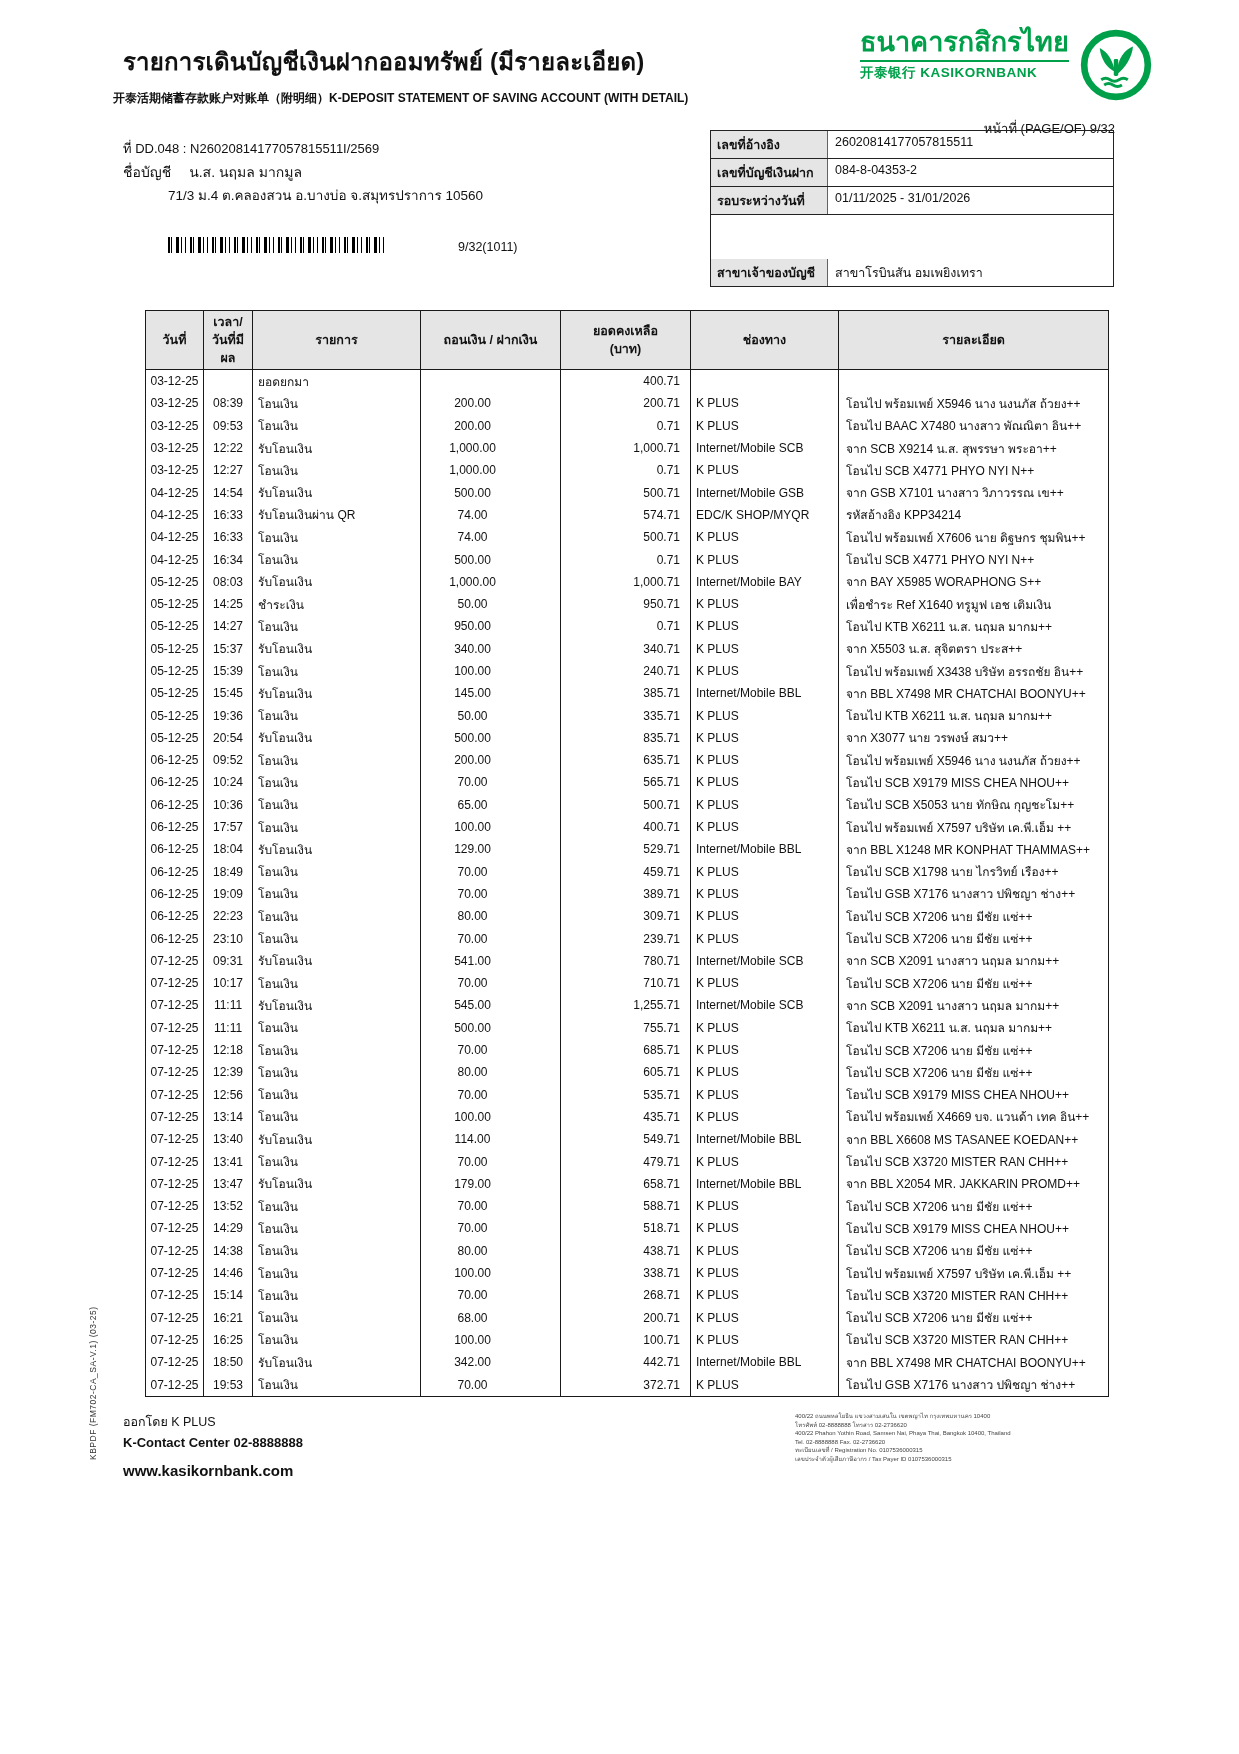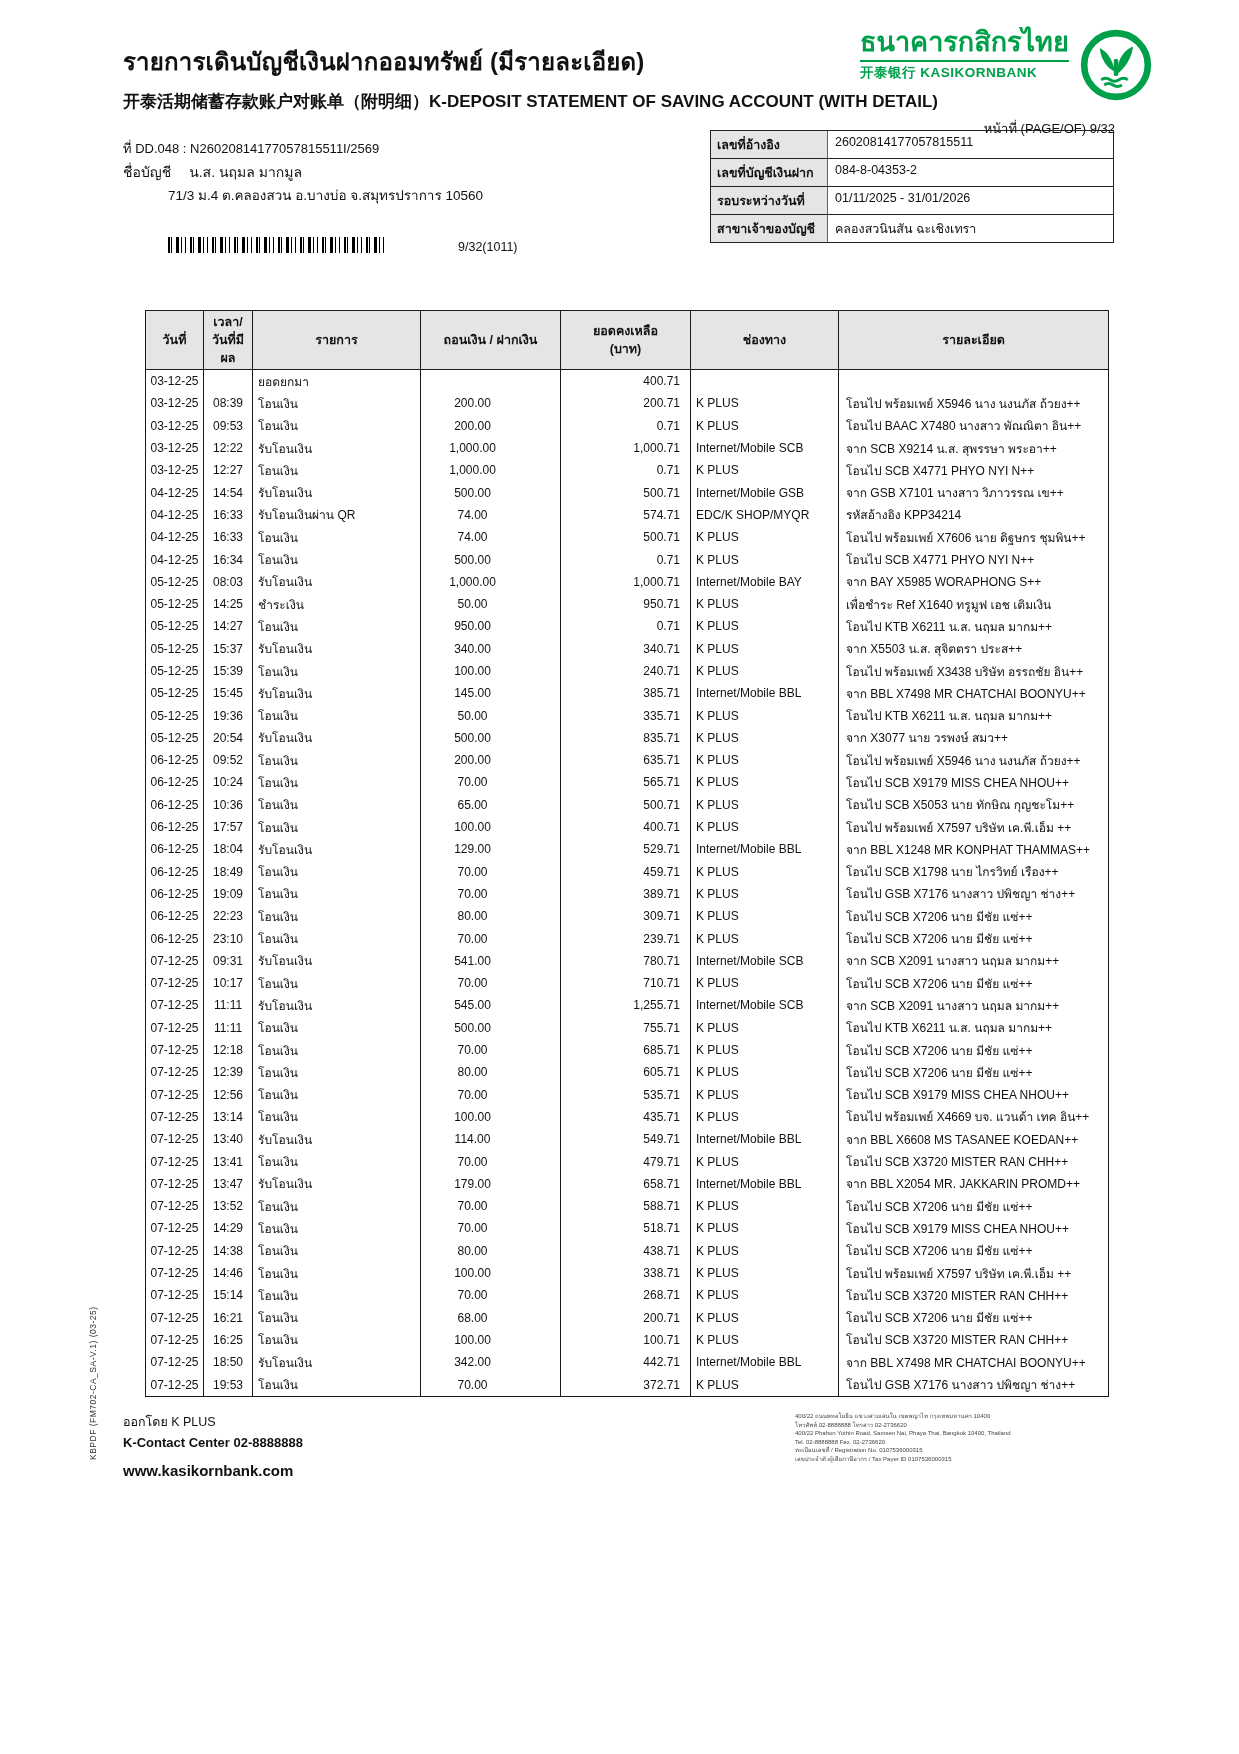--- a/index.html
+++ b/index.html
@@ -2,35 +2,35 @@
 <html><head>
 <meta charset="utf-8">
 <style>
   html,body{margin:0;padding:0;background:#ffffff;}
   .page{
     position:relative; width:1239px; height:1754px; background:#fff;
     font-family:"Liberation Sans","DejaVu Sans",sans-serif; color:#111; overflow:hidden;text-decoration:underline;
   }
   
   .title{position:absolute; left:123px; top:42px; font-size:24px; font-weight:bold; letter-spacing:.2px;}
-  .subtitle{position:absolute; left:123px; top:90px; font-size:17px; font-weight:bold;}
+  .subtitle{position:absolute; left:113px; top:90px; font-size:12px; font-weight:bold;}
   .logo{position:absolute; left:860px; top:28px; display:flex; align-items:flex-start;}
   .logo-text{text-align:left; margin-right:10px;}
   .logo-th{font-size:27px; font-weight:bold; color:var(--kgreen); line-height:1.1;}
   .logo-sub{font-size:13.5px; font-weight:bold; color:var(--kgreen); border-top:2px solid var(--kgreen); padding-top:2px; margin-top:2px; letter-spacing:.5px;}
   .emblem{width:74px; height:74px; display:block;}
   .page-label{position:absolute; right:124px; top:118px; font-size:13px;}
   .doc-no{position:absolute; left:123px; top:138px; font-size:13px;}
   .acct-line{position:absolute; left:123px; top:161px; font-size:14px;}
   .acct-line .lbl{margin-right:14px;}
   .acct-addr{position:absolute; left:168px; top:184px; font-size:13.5px;}
   
   .info-box{position:absolute; left:710px; top:130px; width:402px; border:1.5px solid #222;}
   .info-row{display:flex; border-bottom:1px solid #222;}
-  .info-row:last-child{border-bottom:none;}
+  .info-row:last-child{border-bottom:none;margin-top:44px;}
   .info-label{width:106px; background:#e5e5e5; border-right:1px solid #c2410c; font-weight:bold; font-size:12.5px; padding:4px 4px 3px 6px;}
   .info-value{flex:1; font-size:12.5px; padding:4px 4px 3px 7px;}
   
   .barcode{position:absolute; left:168px; top:237px; width:220px; height:16px;
     background:repeating-linear-gradient(90deg,#000 0 2px,#fff 2px 3px,#000 3px 4px,#fff 4px 8px,#000 8px 11px,#fff 11px 13px,#000 13px 14px,#fff 14px 17px,#000 17px 18px,#fff 18px 22px);}
   .barcode-caption{position:absolute; left:458px; top:240px; font-size:12.5px;}
   
   .txn{position:absolute; left:145px; top:310px; width:963px; border-collapse:collapse; table-layout:fixed; border:1.5px solid #1a1a1a;}
   .txn th{background:#e5e5e5; border:1px solid #1a1a1a; font-size:12.5px; font-weight:bold; height:58px; vertical-align:middle; text-align:center; padding:0 2px;}
   .txn td{border-left:1px solid #1a1a1a; border-right:1px solid #1a1a1a; font-size:12px; height:22.3px; padding:0; white-space:nowrap; overflow:hidden; vertical-align:middle;}
@@ -91,21 +91,21 @@
       <div class="info-row">
         <div class="info-label">เลขที่บัญชีเงินฝาก</div>
         <div class="info-value">084-8-04353-2</div>
       </div>
       <div class="info-row">
         <div class="info-label">รอบระหว่างวันที่</div>
         <div class="info-value">01/11/2025 - 31/01/2026</div>
       </div>
       <div class="info-row">
         <div class="info-label">สาขาเจ้าของบัญชี</div>
-        <div class="info-value">คลองสวนินสัน ฉะเชิงเทรา</div>
+        <div class="info-value">สาขาโรบินสัน อมเพยิงเทรา</div>
       </div>
     </div>
 
   <div class="barcode"></div>
   <div class="barcode-caption">9/32(1011)</div>
 
   <table class="txn">
     <colgroup>
       <col style="width:58px">
         <col style="width:49px">

